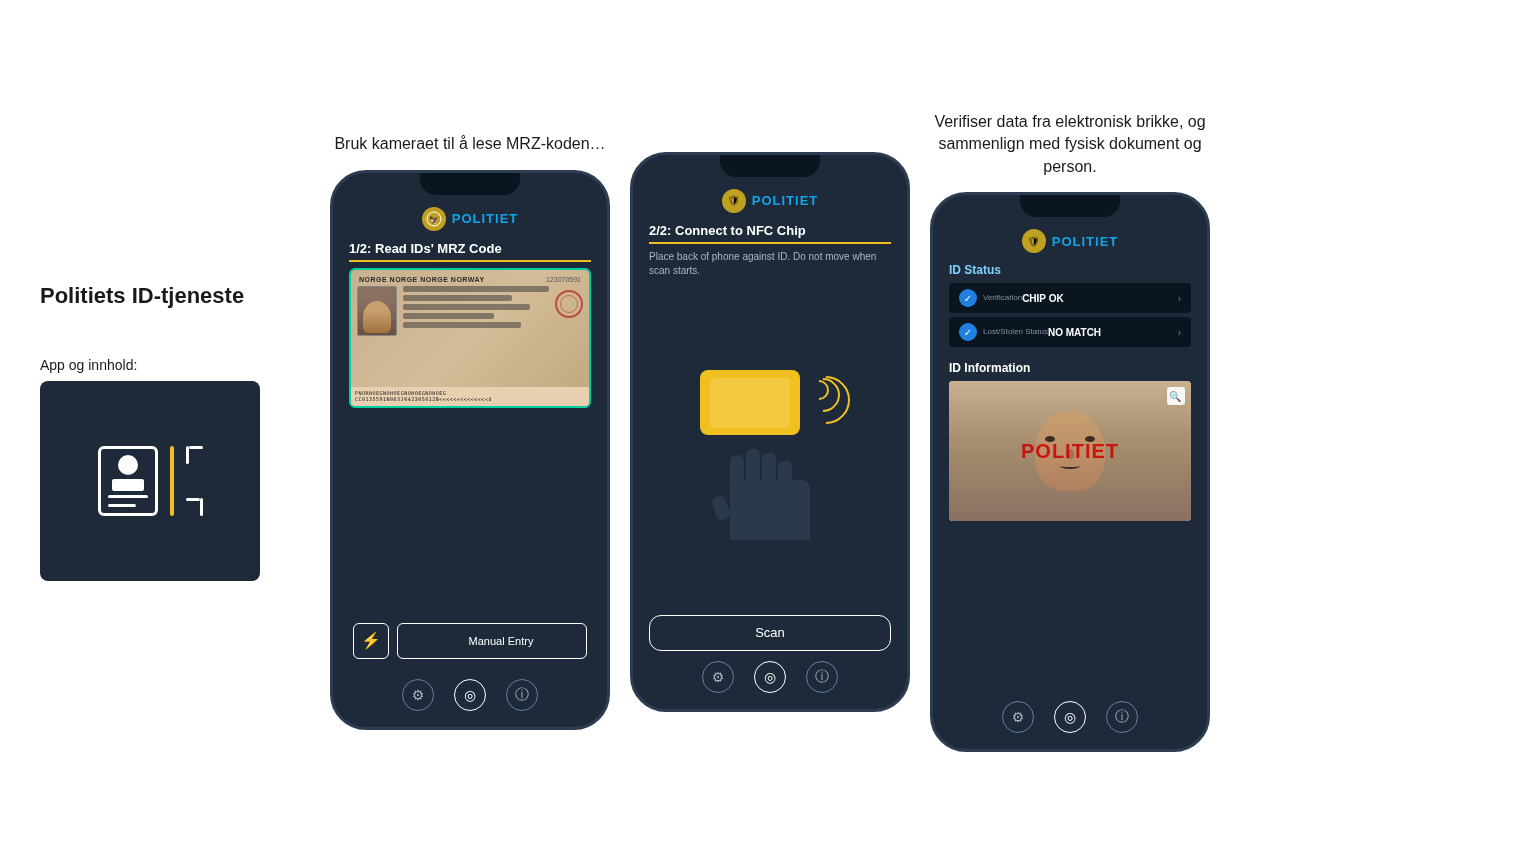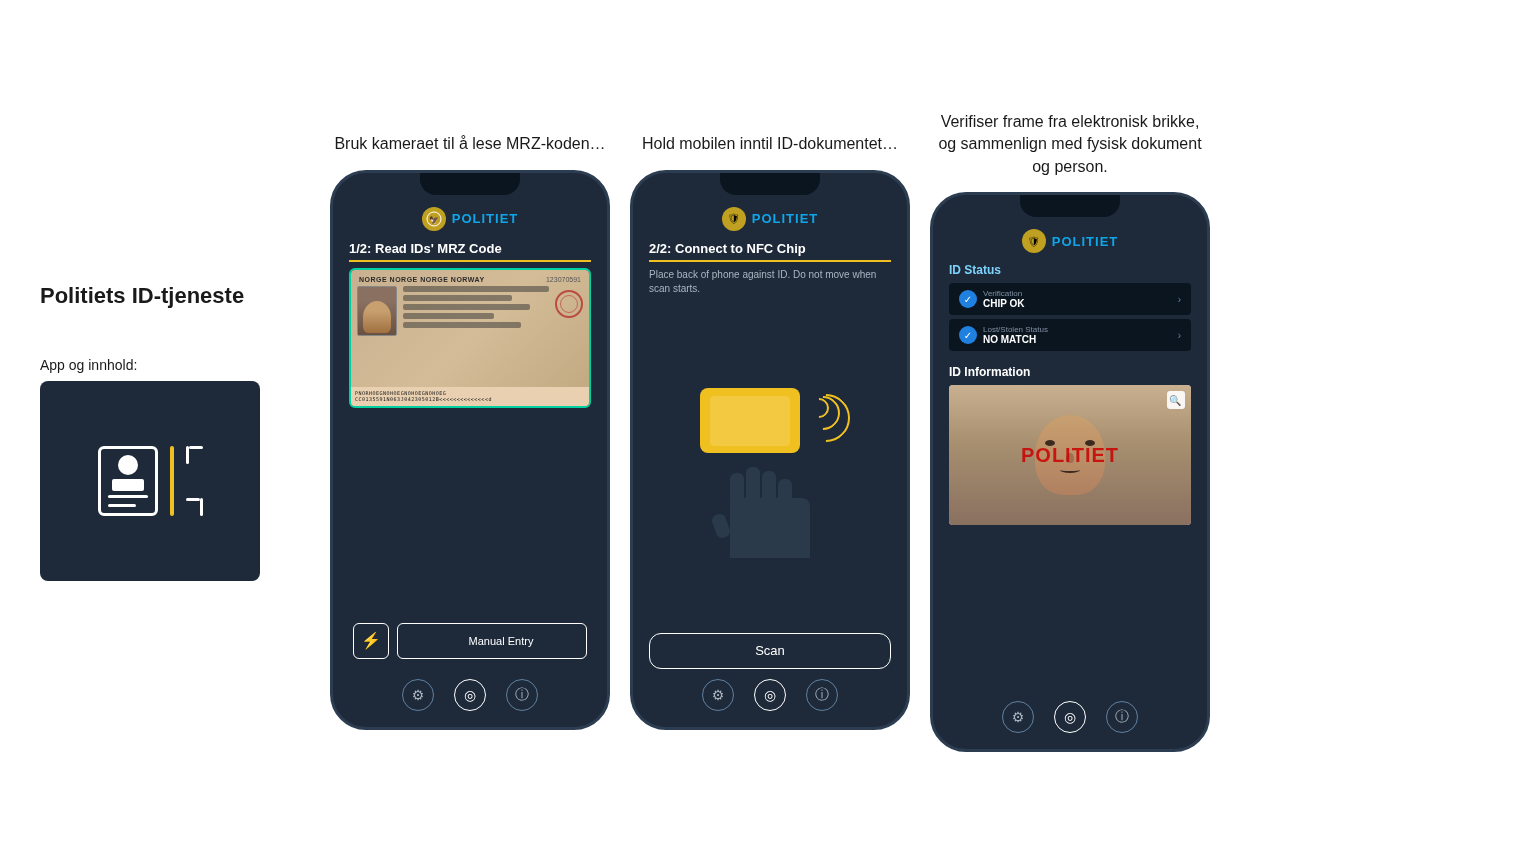--- a/index.html
+++ b/index.html
@@ -486,21 +486,21 @@
       border-radius: 50%;
       display: flex;
       align-items: center;
       justify-content: center;
       color: #ffffff;
       font-size: 10px;
       flex-shrink: 0;
     }
     .status-label-group {
       display: flex;
-      flex-direction: column;
+      flex-direction: row;
     }
     .status-sublabel {
       color: #8090a0;
       font-size: 8px;
     }
     .status-value {
       color: #ffffff;
       font-size: 10px;
       font-weight: 600;
     }
@@ -691,21 +691,20 @@
       </div>
       <div class="phone-footer">
         <div class="footer-icon">⚙</div>
         <div class="footer-icon active">◎</div>
         <div class="footer-icon">ⓘ</div>
       </div>
     </div>
   </div>
 
   <div class="phone-col">
-    <div class="phone-caption">Hold mobilen inntil ID-dokumentet…</div>
     <div class="phone">
       <div class="phone-notch"></div>
       <div class="phone-content">
         <div class="phone-header">
           <div class="politiet-logo">
             <div class="politiet-emblem">
               <span style="font-size:10px;">🛡</span>
             </div>
             <span class="politiet-text">POLITIET</span>
           </div>
@@ -741,21 +740,21 @@
       </div>
       <div class="phone-footer">
         <div class="footer-icon">⚙</div>
         <div class="footer-icon active">◎</div>
         <div class="footer-icon">ⓘ</div>
       </div>
     </div>
   </div>
 
   <div class="phone-col">
-    <div class="phone-caption">Verifiser frame fra elektronisk brikke, og sammenlign med fysisk dokument og person.</div>
+    <div class="phone-caption">Verifiser data fra elektronisk brikke, og sammenlign med fysisk dokument og person.</div>
     <div class="phone">
       <div class="phone-notch"></div>
       <div class="phone-content">
         <div class="phone-header">
           <div class="politiet-logo">
             <div class="politiet-emblem">
               <span style="font-size:10px;">🛡</span>
             </div>
             <span class="politiet-text">POLITIET</span>
           </div>

